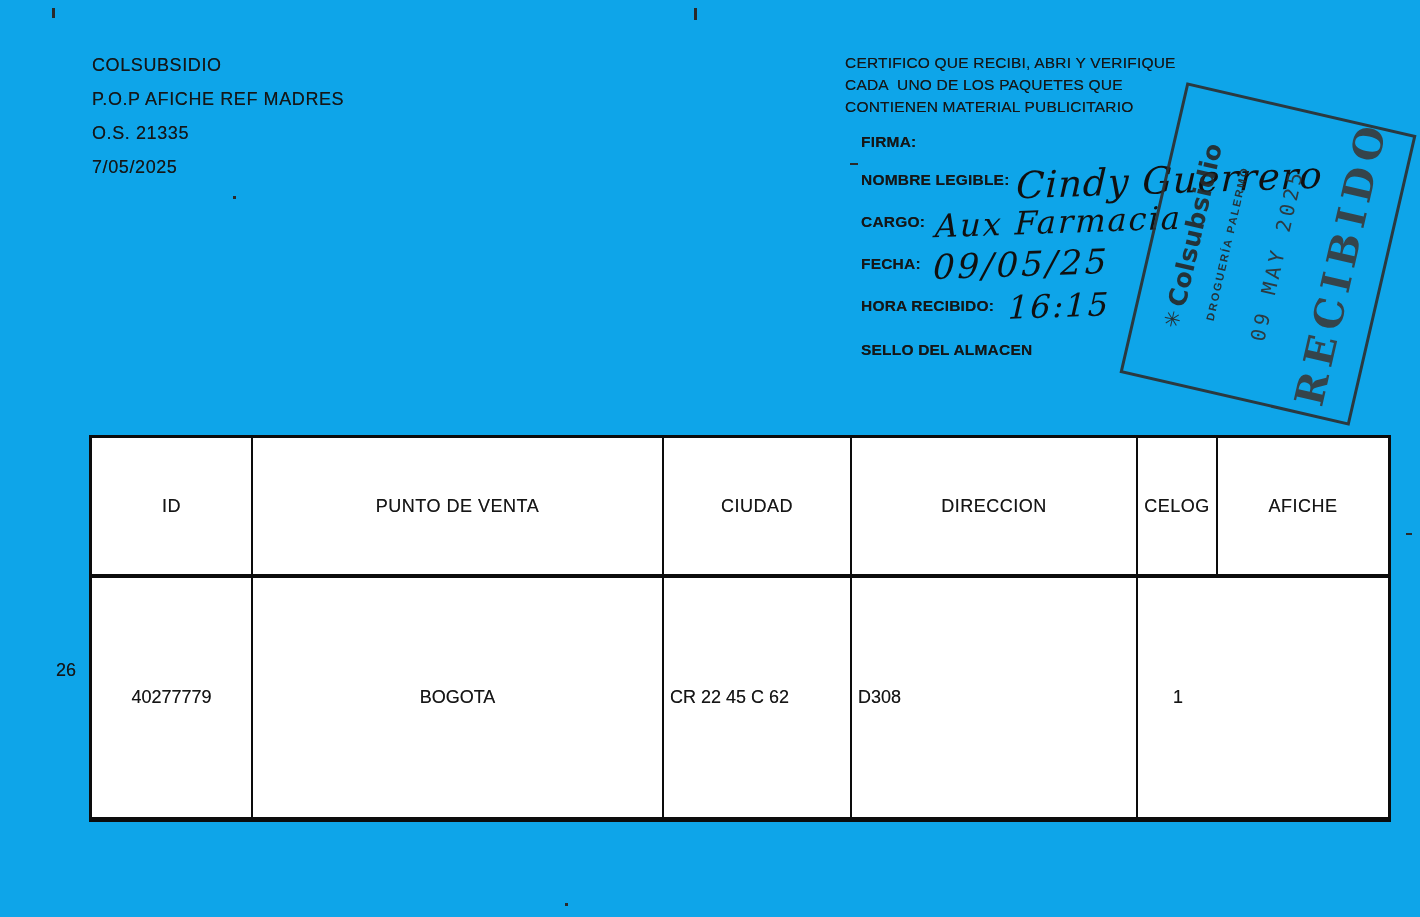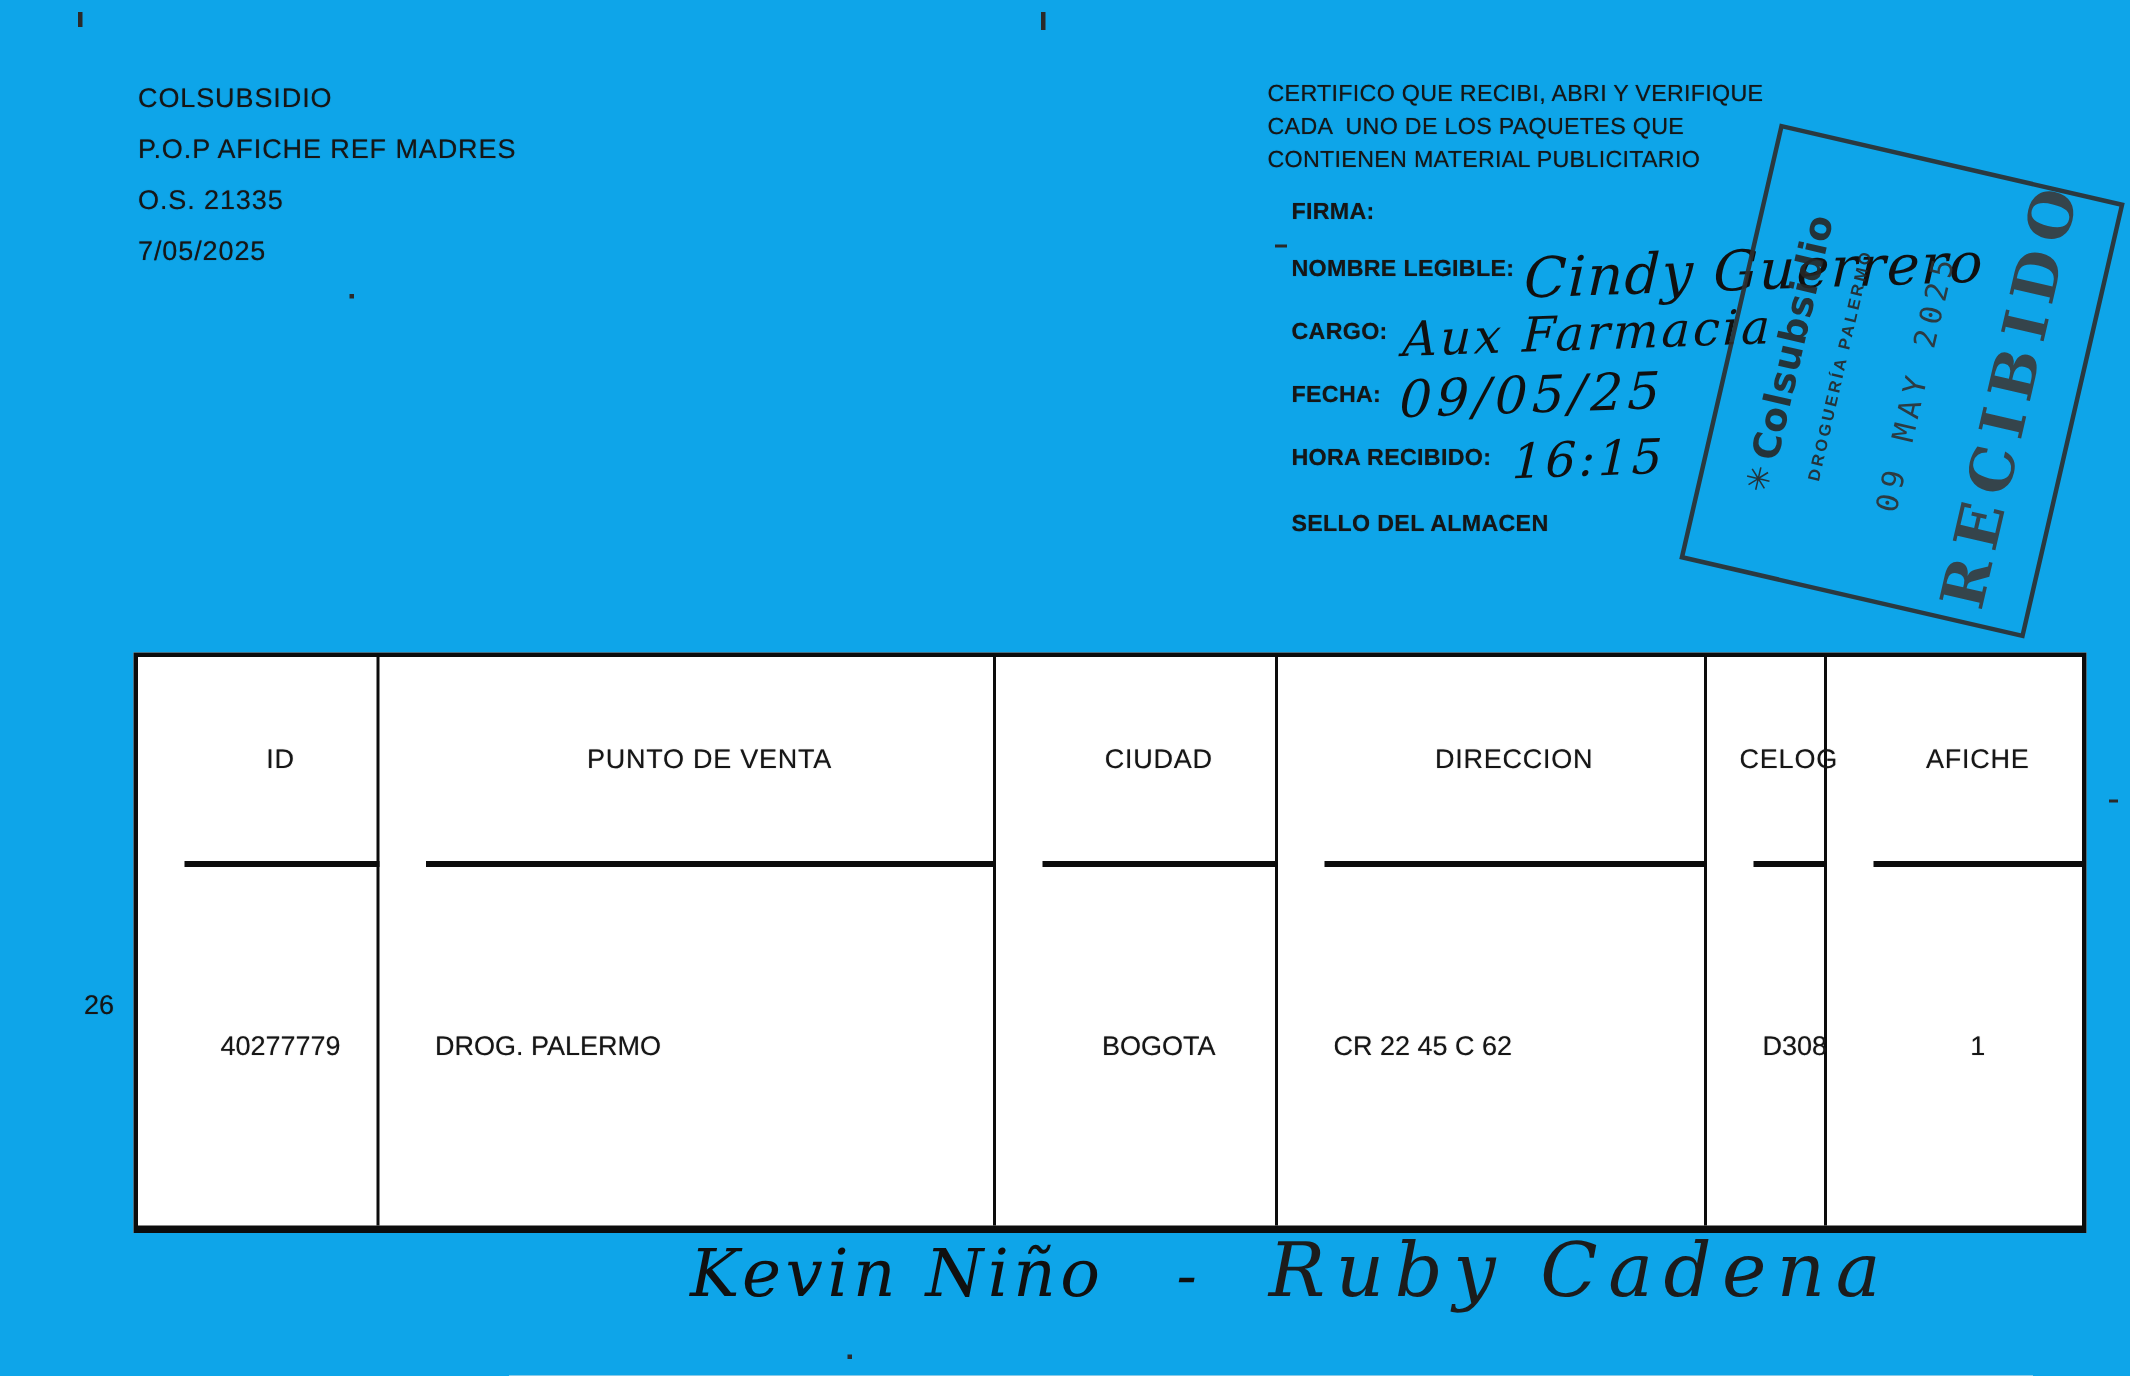--- a/index.html
+++ b/index.html
@@ -66,21 +66,21 @@
   
   .tbl{
     left:89px; top:435px; width:1296px;
     display:grid;
     grid-template-columns:161px 411px 188px 286px 80px 170px;
     grid-template-rows:140px 239px;
     border:3px solid #0c0c0c; border-bottom-width:5px;
     box-sizing:content-box; background:#fff;
     font-size:18px;
   }
-  .cell{ display:flex; align-items:center;margin-left:31px; }
+  .cell{ display:flex; align-items:center; }
   .cell.cen{ justify-content:center; }
   .cell.pad{ padding-left:6px; }
   .bR{ border-right:2px solid #0c0c0c; }
   .th{ border-bottom:4px solid #0c0c0c; justify-content:center; letter-spacing:.5px; }
   .row-num{ left:56px; top:660px; font-size:18px; }
 
   
   .sig{ left:460px; top:822px; display:flex; align-items:baseline; gap:48px; }
   .sig .hand{ transform:none; }
   .sig-1{ font-size:44px; transform:rotate(-4deg) skewX(-10deg); letter-spacing:3px; }
@@ -149,32 +149,26 @@
 
   <div class="abs tbl printed">
     <div class="cell th bR">ID</div>
     <div class="cell th bR">PUNTO DE VENTA</div>
     <div class="cell th bR">CIUDAD</div>
     <div class="cell th bR">DIRECCION</div>
     <div class="cell th bR">CELOG</div>
     <div class="cell th">AFICHE</div>
 
     <div class="cell cen bR">40277779</div>
-    <div class="cell pad bR">DROG. PALERMO</div>
     <div class="cell cen bR">BOGOTA</div>
     <div class="cell pad bR">CR 22 45 C 62</div>
     <div class="cell pad bR">D308</div>
     <div class="cell cen">1</div>
   </div>
 
-  <div class="abs sig">
-    <span class="hand sig-1">Kevin Niño</span>
-    <span class="hand sig-dash">-</span>
-    <span class="hand sig-2">Ruby Cadena</span>
-  </div>
 
   <div class="speck" style="left:52px;top:8px;width:3px;height:10px;"></div>
   <div class="speck" style="left:694px;top:8px;width:3px;height:12px;"></div>
   <div class="speck" style="left:850px;top:163px;width:8px;height:2px;"></div>
   <div class="speck" style="left:233px;top:196px;width:3px;height:3px;"></div>
   <div class="speck" style="left:1406px;top:533px;width:6px;height:2px;"></div>
   <div class="speck" style="left:565px;top:903px;width:3px;height:3px;"></div>
 
 </div>
 

